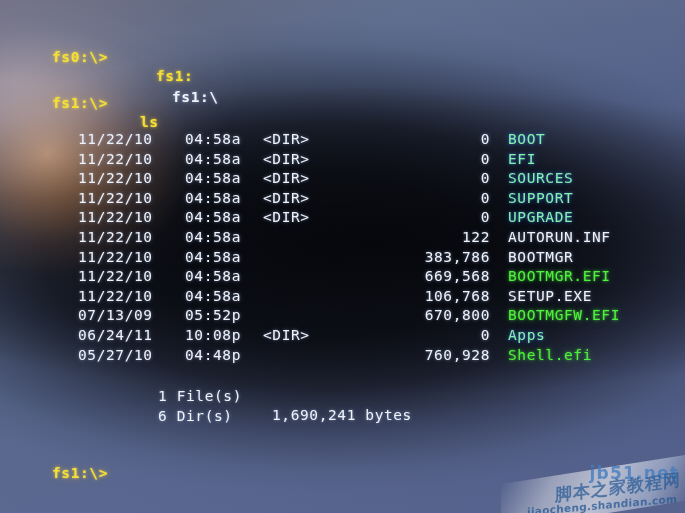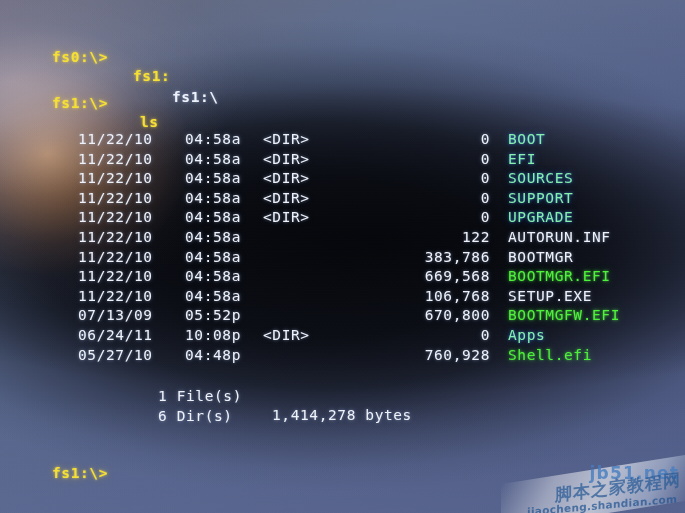--- a/index.html
+++ b/index.html
@@ -153,41 +153,41 @@
   <div class="bg-glare"></div>
   <div class="bg-glare2"></div>
   <div class="bg-sheen"></div>
   <div class="bg-noise"></div>
 
   <div class="term">
 
     
     <div class="line" style="top:28px;">
       <span class="yellow" style="position:absolute;left:52px;">fs0:\&gt;</span>
-      <span class="yellow" style="position:absolute;left:133px;">fs1:</span>
+      <span class="yellow" style="position:absolute;left:156px;">fs1:</span>
     </div>
 
     
     <div class="line" style="top:74px;">
       <span class="yellow" style="position:absolute;left:52px;">fs1:\&gt;</span>
       <span class="yellow" style="position:absolute;left:140px;">ls</span>
     </div>
 
     
     <div class="line" style="top:88px;">
       <span class="white" style="position:absolute;left:172px;top:0;font-weight:bold;">fs1:\</span>
     </div>
 
     
     <div id="rows"><div class="line" style="top: 130px;"><span class="c-date white" style="left: 78px;">11/22/10</span><span class="c-time white" style="left: 185px;">04:58a</span><span class="c-dir white" style="left: 263px;">&lt;DIR&gt;</span><span class="c-size white" style="left: 330px; width: 160px;">0</span><span class="c-name blue" style="left: 508px;">BOOT</span></div><div class="line" style="top: 149.6px;"><span class="c-date white" style="left: 78px;">11/22/10</span><span class="c-time white" style="left: 185px;">04:58a</span><span class="c-dir white" style="left: 263px;">&lt;DIR&gt;</span><span class="c-size white" style="left: 330px; width: 160px;">0</span><span class="c-name blue" style="left: 508px;">EFI</span></div><div class="line" style="top: 169.2px;"><span class="c-date white" style="left: 78px;">11/22/10</span><span class="c-time white" style="left: 185px;">04:58a</span><span class="c-dir white" style="left: 263px;">&lt;DIR&gt;</span><span class="c-size white" style="left: 330px; width: 160px;">0</span><span class="c-name blue" style="left: 508px;">SOURCES</span></div><div class="line" style="top: 188.8px;"><span class="c-date white" style="left: 78px;">11/22/10</span><span class="c-time white" style="left: 185px;">04:58a</span><span class="c-dir white" style="left: 263px;">&lt;DIR&gt;</span><span class="c-size white" style="left: 330px; width: 160px;">0</span><span class="c-name blue" style="left: 508px;">SUPPORT</span></div><div class="line" style="top: 208.4px;"><span class="c-date white" style="left: 78px;">11/22/10</span><span class="c-time white" style="left: 185px;">04:58a</span><span class="c-dir white" style="left: 263px;">&lt;DIR&gt;</span><span class="c-size white" style="left: 330px; width: 160px;">0</span><span class="c-name blue" style="left: 508px;">UPGRADE</span></div><div class="line" style="top: 228px;"><span class="c-date white" style="left: 78px;">11/22/10</span><span class="c-time white" style="left: 185px;">04:58a</span><span class="c-size white" style="left: 330px; width: 160px;">122</span><span class="c-name white" style="left: 508px;">AUTORUN.INF</span></div><div class="line" style="top: 247.6px;"><span class="c-date white" style="left: 78px;">11/22/10</span><span class="c-time white" style="left: 185px;">04:58a</span><span class="c-size white" style="left: 330px; width: 160px;">383,786</span><span class="c-name white" style="left: 508px;">BOOTMGR</span></div><div class="line" style="top: 267.2px;"><span class="c-date white" style="left: 78px;">11/22/10</span><span class="c-time white" style="left: 185px;">04:58a</span><span class="c-size white" style="left: 330px; width: 160px;">669,568</span><span class="c-name green" style="left: 508px;">BOOTMGR.EFI</span></div><div class="line" style="top: 286.8px;"><span class="c-date white" style="left: 78px;">11/22/10</span><span class="c-time white" style="left: 185px;">04:58a</span><span class="c-size white" style="left: 330px; width: 160px;">106,768</span><span class="c-name white" style="left: 508px;">SETUP.EXE</span></div><div class="line" style="top: 306.4px;"><span class="c-date white" style="left: 78px;">07/13/09</span><span class="c-time white" style="left: 185px;">05:52p</span><span class="c-size white" style="left: 330px; width: 160px;">670,800</span><span class="c-name green" style="left: 508px;">BOOTMGFW.EFI</span></div><div class="line" style="top: 326px;"><span class="c-date white" style="left: 78px;">06/24/11</span><span class="c-time white" style="left: 185px;">10:08p</span><span class="c-dir white" style="left: 263px;">&lt;DIR&gt;</span><span class="c-size white" style="left: 330px; width: 160px;">0</span><span class="c-name blue" style="left: 508px;">Apps</span></div><div class="line" style="top: 345.6px;"><span class="c-date white" style="left: 78px;">05/27/10</span><span class="c-time white" style="left: 185px;">04:48p</span><span class="c-size white" style="left: 330px; width: 160px;">760,928</span><span class="c-name green" style="left: 508px;">Shell.efi</span></div></div>
 
     
     <div class="line" style="top:367px;">
       <span class="white" style="position:absolute;left:158px;">1 File(s)</span>
-      <span class="white" style="position:absolute;left:272px;">1,414,278 bytes</span>
+      <span class="white" style="position:absolute;left:272px;">1,690,241 bytes</span>
     </div>
     <div class="line" style="top:387px;">
       <span class="white" style="position:absolute;left:158px;">6 Dir(s)</span>
     </div>
 
     
     <div class="line" style="top:444px;">
       <span class="yellow" style="position:absolute;left:52px;">fs1:\&gt;</span>
     </div>
   </div>

